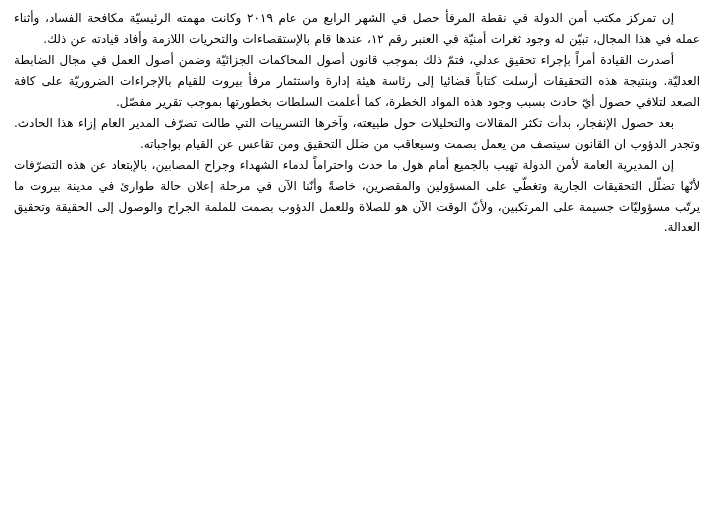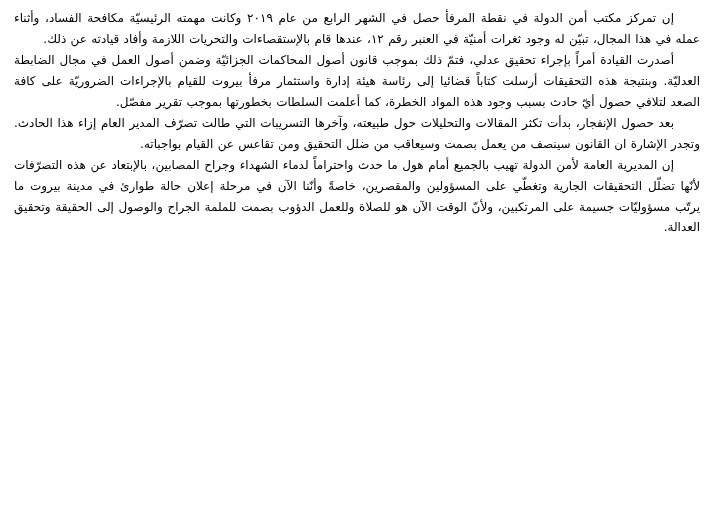--- a/index.html
+++ b/index.html
@@ -43,16 +43,16 @@
     overflow: hidden;
   }
 </style>
 </head>
 <body>
 
 <div class="page">
   <div class="doc-body">
     <p class="para">إن تمركز مكتب أمن الدولة في نقطة المرفأ حصل في الشهر الرابع من عام ٢٠١٩ وكانت مهمته الرئيسيّة مكافحة الفساد، وأثناء عمله في هذا المجال، تبيّن له وجود ثغرات أمنيّة في العنبر رقم ١٢، عندها قام بالإستقصاءات والتحريات اللازمة وأفاد قيادته عن ذلك.</p>
     <p class="para">أصدرت القيادة أمراً بإجراء تحقيق عدلي، فتمّ ذلك بموجب قانون أصول المحاكمات الجزائيّة وضمن أصول العمل في مجال الضابطة العدليّة. وبنتيجة هذه التحقيقات أرسلت كتاباً قضائيا إلى رئاسة هيئة إدارة واستثمار مرفأ بيروت للقيام بالإجراءات الضروريّة على كافة الصعد لتلافي حصول أيّ حادث بسبب وجود هذه المواد الخطرة، كما أعلمت السلطات بخطورتها بموجب تقرير مفصّل.</p>
-    <p class="para">بعد حصول الإنفجار، بدأت تكثر المقالات والتحليلات حول طبيعته، وآخرها التسريبات التي طالت تصرّف المدير العام إزاء هذا الحادث. وتجدر الإشارة ان القانون سينصف من يعمل بصمت وسيعاقب من ضلل التحقيق ومن تقاعس عن القيام بواجباته.</p>
+    <p class="para">بعد حصول الإنفجار، بدأت تكثر المقالات والتحليلات حول طبيعته، وآخرها التسريبات التي طالت تصرّف المدير العام إزاء هذا الحادث. وتجدر الدؤوب ان القانون سينصف من يعمل بصمت وسيعاقب من ضلل التحقيق ومن تقاعس عن القيام بواجباته.</p>
     <p class="para">إن المديرية العامة لأمن الدولة تهيب بالجميع أمام هول ما حدث واحتراماً لدماء الشهداء وجراح المصابين، بالإبتعاد عن هذه التصرّفات لأنّها تضلّل التحقيقات الجارية وتغطّي على المسؤولين والمقصرين، خاصةً وأنّنا الآن في مرحلة إعلان حالة طوارئ في مدينة بيروت ما يرتّب مسؤوليّات جسيمة على المرتكبين، ولأنّ الوقت الآن هو للصلاة وللعمل الدؤوب بصمت للملمة الجراح والوصول إلى الحقيقة وتحقيق العدالة.</p>
   </div>
 </div>
 
 </body></html>

